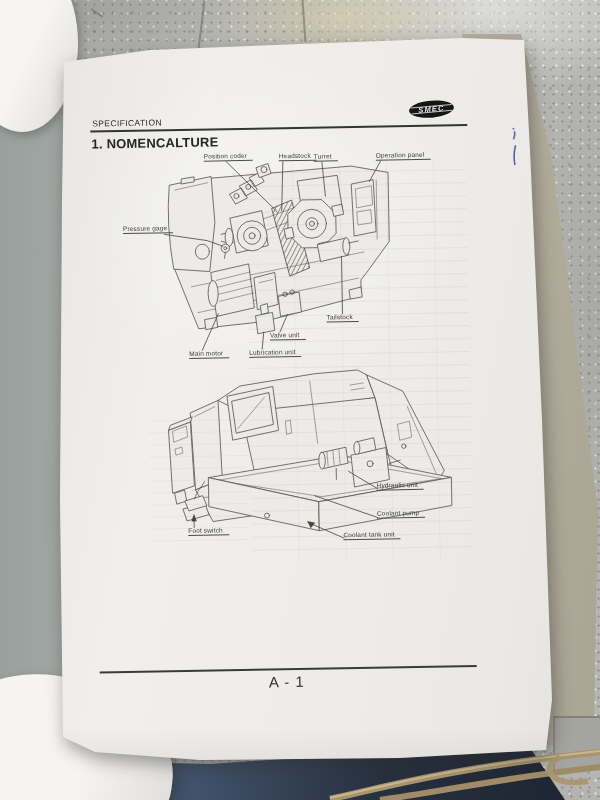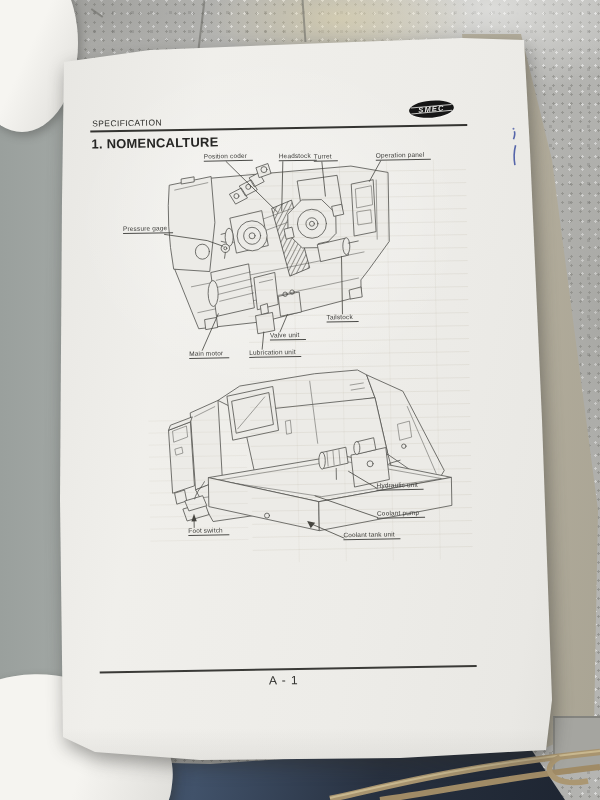--- a/index.html
+++ b/index.html
@@ -61,21 +61,21 @@
   .dlabel{position:absolute;font-size:6.5px;color:#3d3d3a;white-space:nowrap;letter-spacing:.15px;
     border-bottom:.9px solid #4b4b48;padding:0 6px 1px 0;line-height:1.15;}
   .diagram{position:absolute;}
   .showthrough{position:absolute;filter:blur(.45px);pointer-events:none;}
   .st1{left:250px;top:162px;width:220px;height:400px;background:
       repeating-linear-gradient(0deg,transparent 0 12px,rgba(138,126,98,.10) 12px 13px),
       repeating-linear-gradient(90deg,transparent 0 46px,rgba(138,126,98,.07) 46px 47px);}
   .st2{left:148px;top:418px;width:98px;height:132px;background:
       repeating-linear-gradient(0deg,transparent 0 11px,rgba(138,126,98,.08) 11px 12px);}
   .footer-rule{position:absolute;left:95px;top:668px;width:377px;height:1.6px;background:#3a3a37;}
-  .footer-text{position:absolute;left:264px;top:673px;font-size:12px;color:#333330;letter-spacing:1px;}
+  .footer-text{position:absolute;left:264px;top:673px;font-size:15px;color:#333330;letter-spacing:1px;}
   svg .ln{stroke:#52524e;stroke-width:.8;fill:none;stroke-linejoin:round;stroke-linecap:round;}
   svg .fc{stroke:#52524e;stroke-width:.8;fill:#ecebe7;stroke-linejoin:round;}
   svg .thin{stroke:#5c5c58;stroke-width:.55;fill:none;}
   svg .leader{stroke:#45443f;stroke-width:.8;fill:none;}
   svg .arrow{fill:#45443f;stroke:none;}
 </style>
 </head>
 <body>
 
 <div class="scene">

